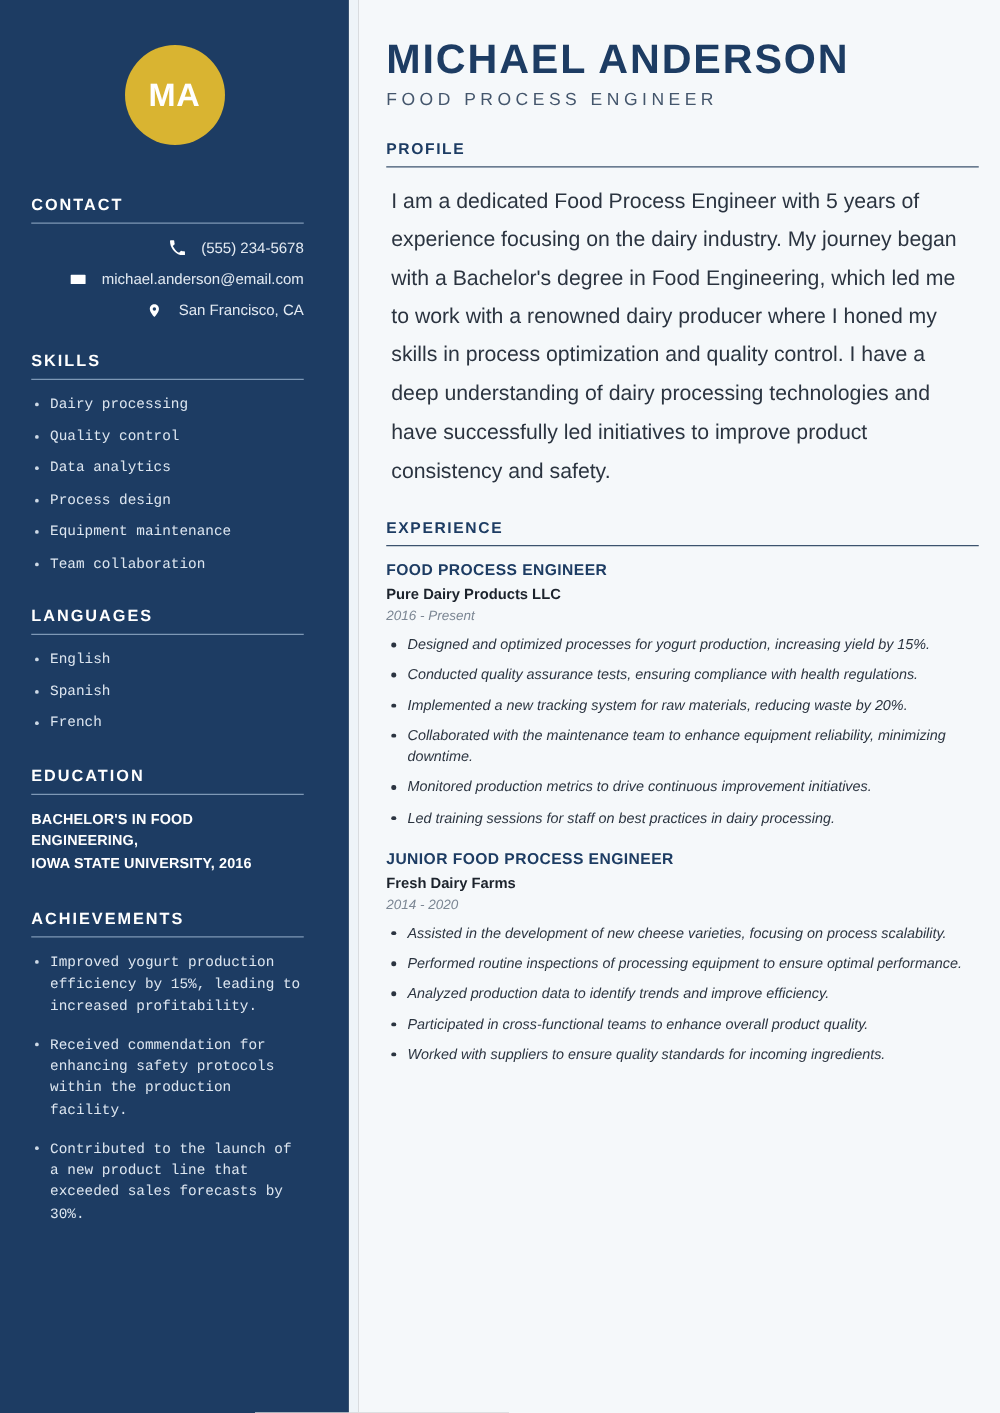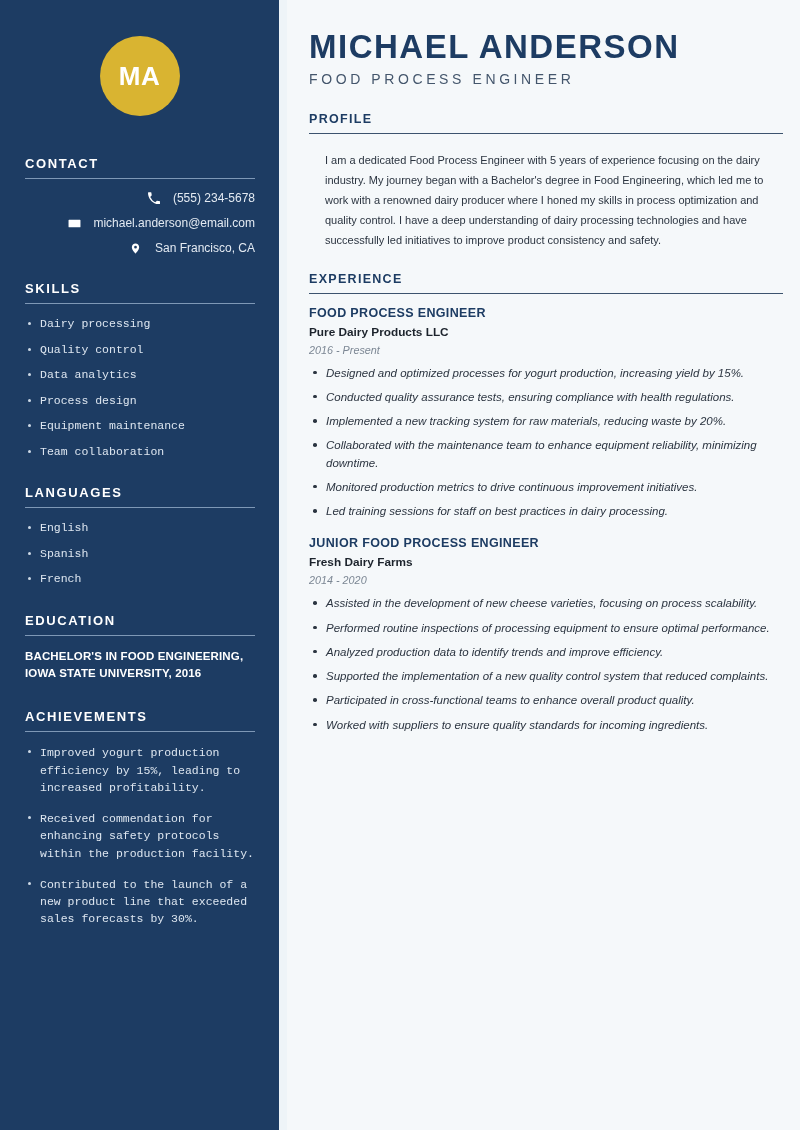--- a/index.html
+++ b/index.html
@@ -25,21 +25,21 @@
   .sidebar {
     width: 279px;
     min-width: 279px;
     background: #1d3c63;
     color: #ffffff;
     box-sizing: border-box;
     padding: 0 0 0 0;
     position: relative;
   }
   .sidebar-inner {
-    padding: 0 24px 0 25px;
+    padding: 0 36px 0 25px;
   }
   .avatar-wrap {
     display: flex;
     justify-content: center;
     padding-top: 36px;
     padding-bottom: 40px;
   }
   .avatar {
     width: 80px;
     height: 80px;
@@ -158,24 +158,24 @@
     letter-spacing: 1.3px;
     color: #1d3c63;
     margin: 0 0 7px 0;
   }
   .main-rule {
     height: 1px;
     background: #3c536e;
     margin-bottom: 12px;
   }
   .profile-text {
-    font-size: 11px;
+    font-size: 17px;
     line-height: 1.82;
     color: #2b3440;
-    margin: 16px;
+    margin: 4px;
   }
   .exp-entry { margin-bottom: 16px; }
   .exp-title {
     font-size: 12.5px;
     font-weight: bold;
     letter-spacing: 0.35px;
     color: #1d3c63;
     margin: 0 0 5px 0;
   }
   .exp-company {
@@ -336,21 +336,20 @@
       </div>
 
       <div class="exp-entry">
         <h3 class="exp-title">JUNIOR FOOD PROCESS ENGINEER</h3>
         <div class="exp-company">Fresh Dairy Farms</div>
         <div class="exp-dates">2014 - 2020</div>
         <ul class="exp-list">
           <li>Assisted in the development of new cheese varieties, focusing on process scalability.</li>
           <li>Performed routine inspections of processing equipment to ensure optimal performance.</li>
           <li>Analyzed production data to identify trends and improve efficiency.</li>
-          <li>Supported the implementation of a new quality control system that reduced complaints.</li>
           <li>Participated in cross-functional teams to enhance overall product quality.</li>
           <li>Worked with suppliers to ensure quality standards for incoming ingredients.</li>
         </ul>
       </div>
 
     </section>
 
   </main>
 </div>
 

